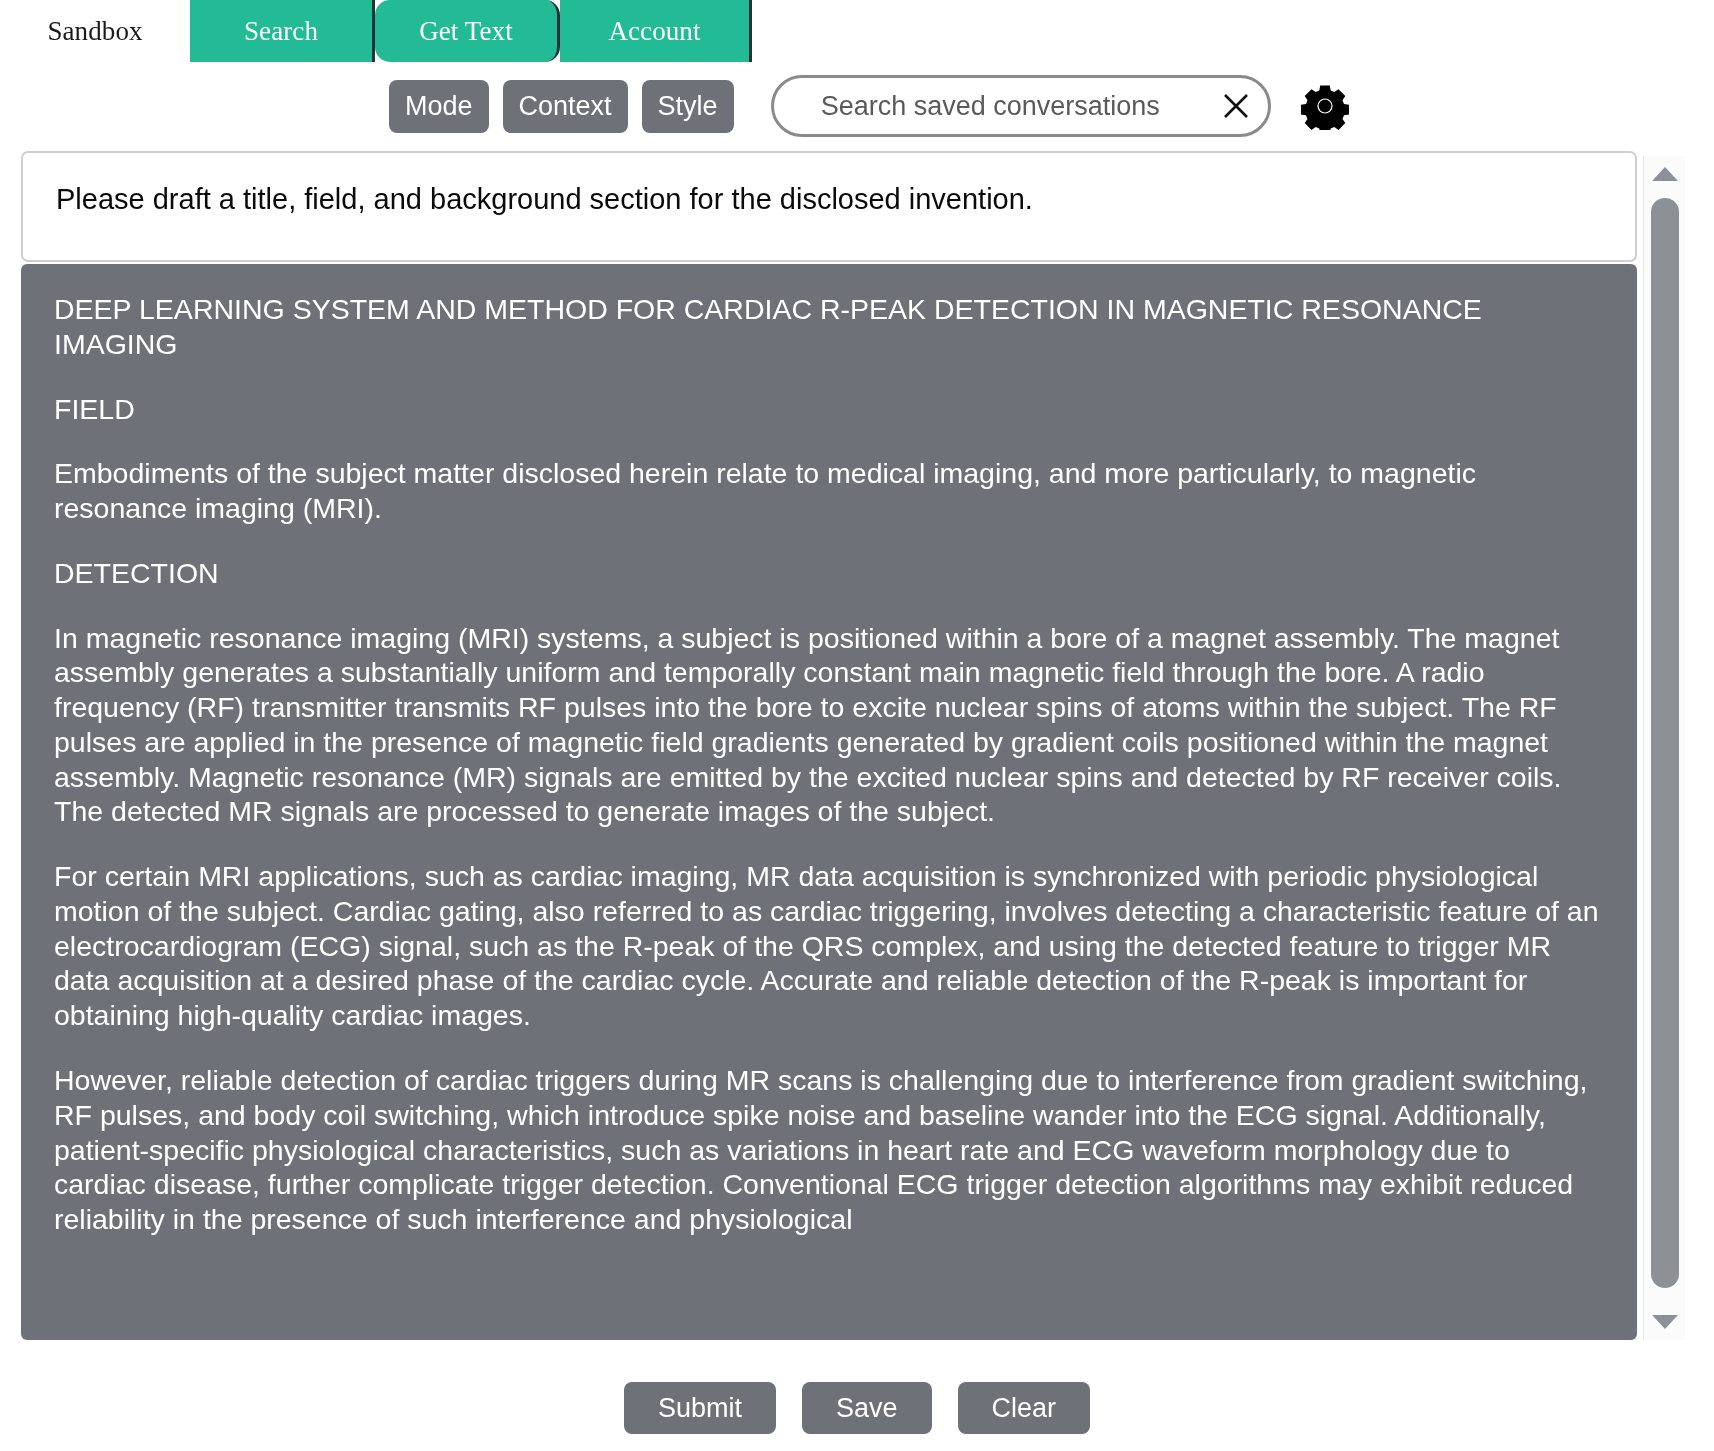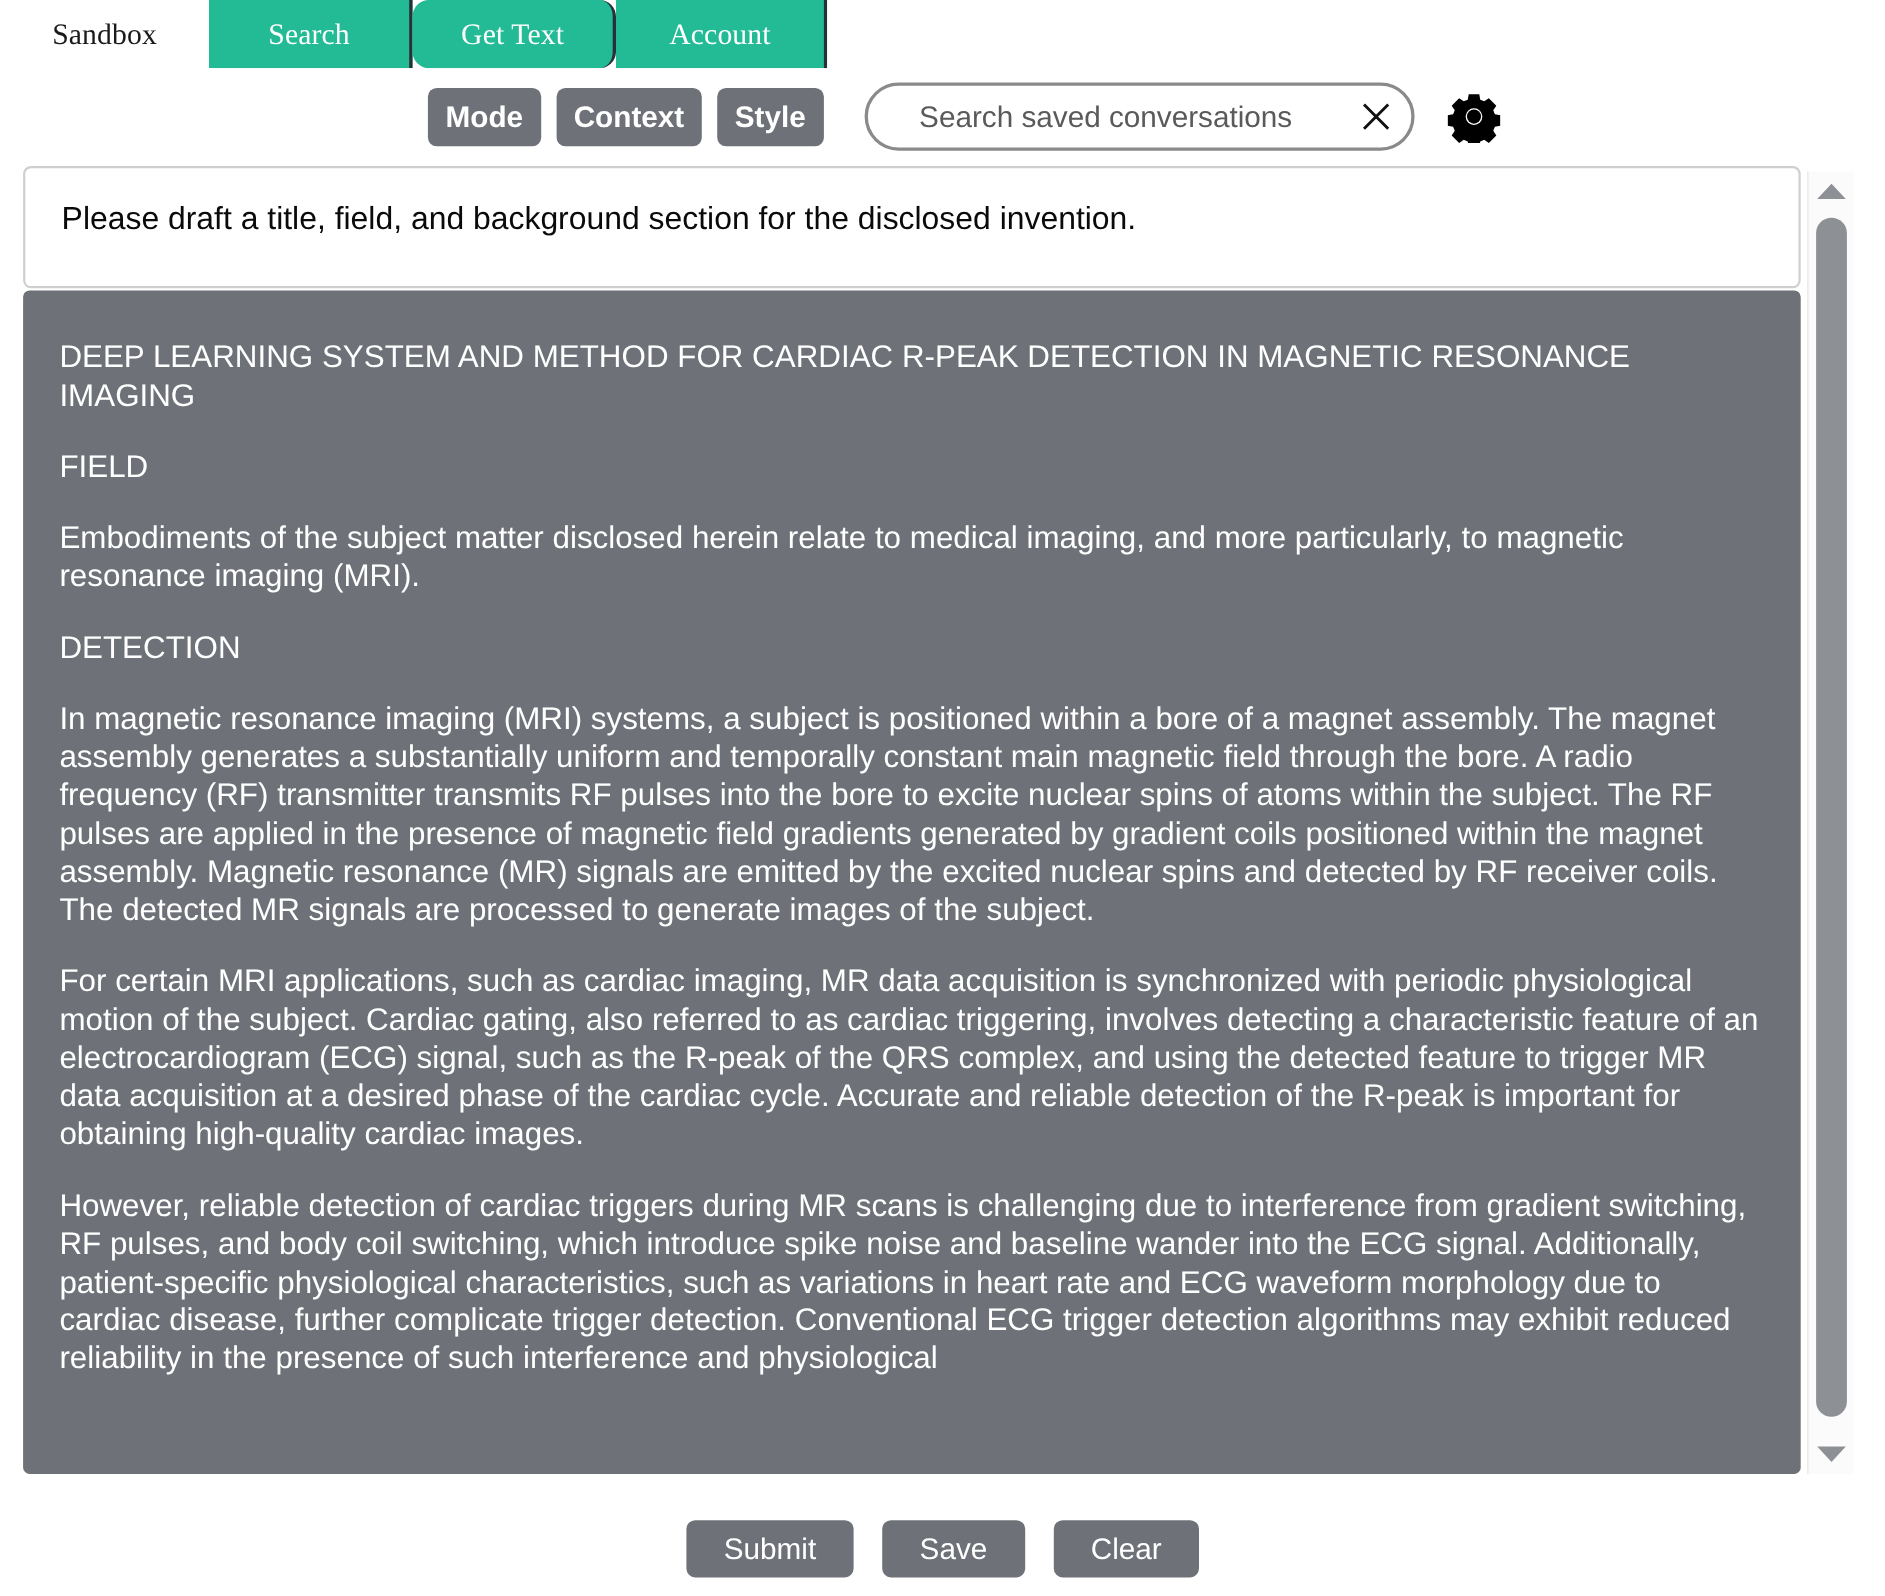--- a/index.html
+++ b/index.html
@@ -65,21 +65,20 @@
     background: #6e7278;
     color: #ffffff;
     border: none;
     border-radius: 8px;
     font-size: 27px;
     font-family: "Liberation Sans", sans-serif;
     padding: 0 16px;
     margin-right: 14px;
     cursor: pointer;
     line-height: 53px;
-    font-weight: bold;
   }
   .searchwrap {
     position: relative;
     width: 500px;
     height: 62px;
     margin-left: 23px;
     background: #ffffff;
     border: 3px solid #8a8a8a;
     border-radius: 31px;
     display: flex;
@@ -144,21 +143,21 @@
     width: 1616px;
     height: 1076px;
     background: #6e7278;
     border-radius: 6px;
     overflow: hidden;
     padding: 28px 30px 0 33px;
     color: #ffffff;
     font-size: 28.5px;
     line-height: 1.22;
   }
-  .responsebox p { margin: 16px 0 30px 0; }
+  .responsebox p { margin: 0 0 30px 0; }
   .responsebox p:last-child { margin-bottom: 0; }
 
   
   .scrollbar {
     position: absolute;
     top: 156px;
     left: 1643px;
     width: 42px;
     height: 1184px;
     background: #fbfbfb;

